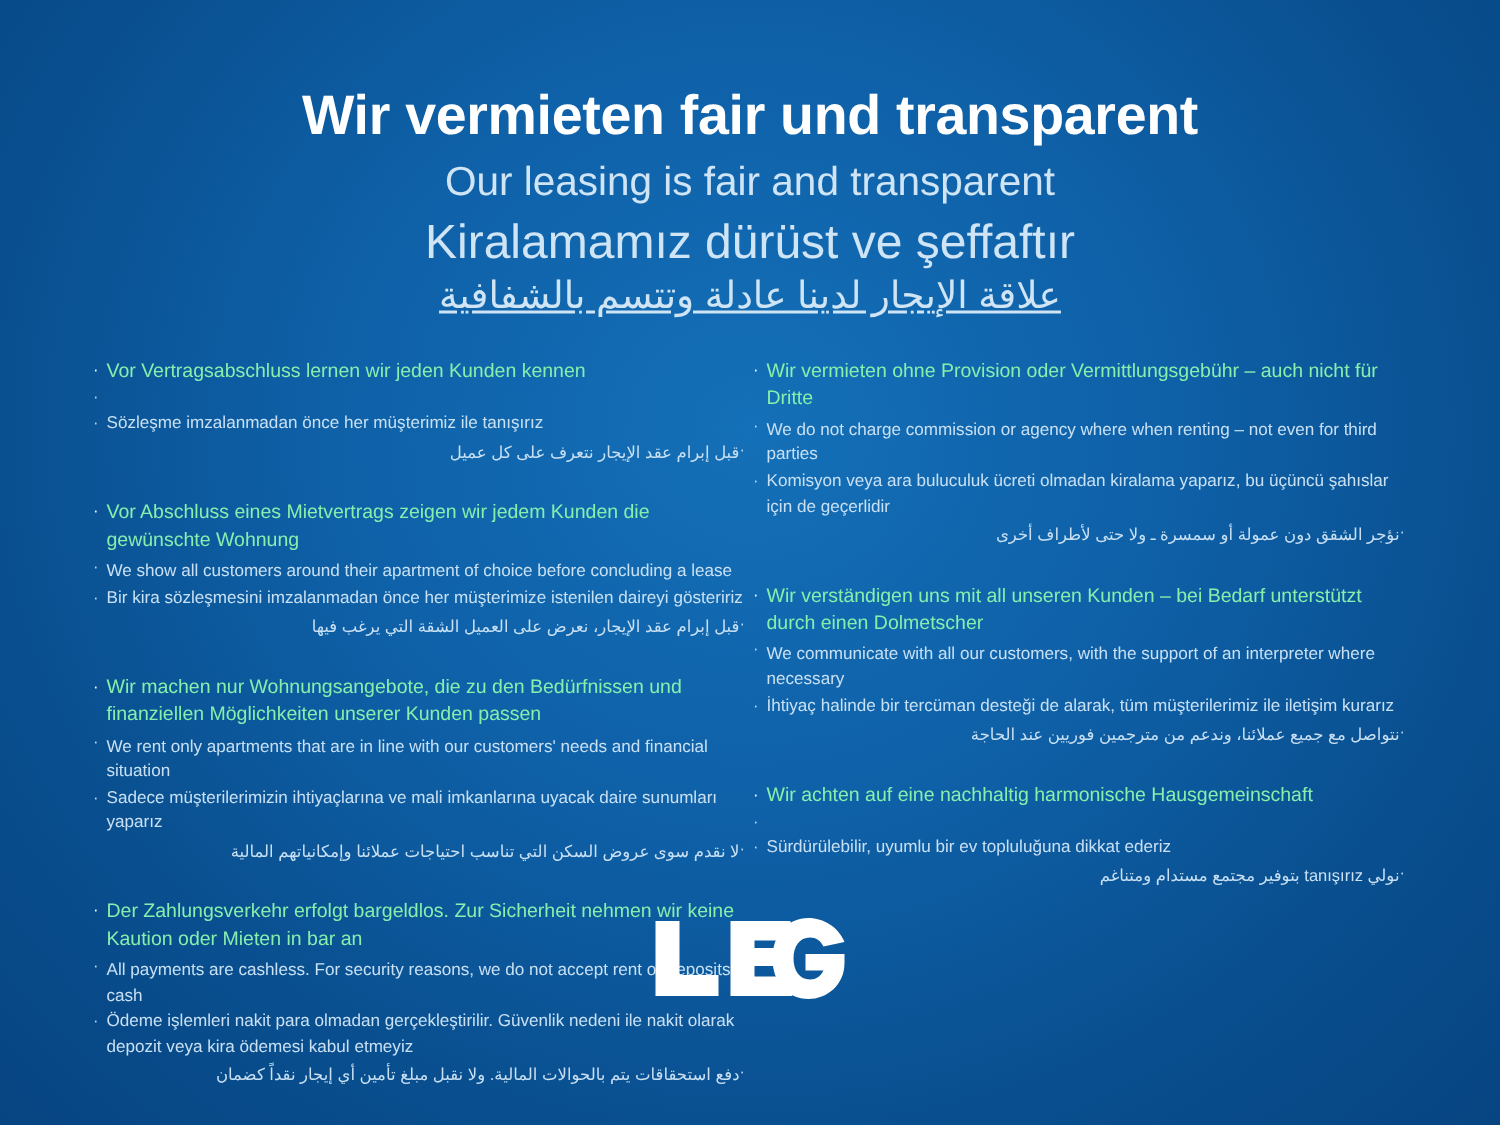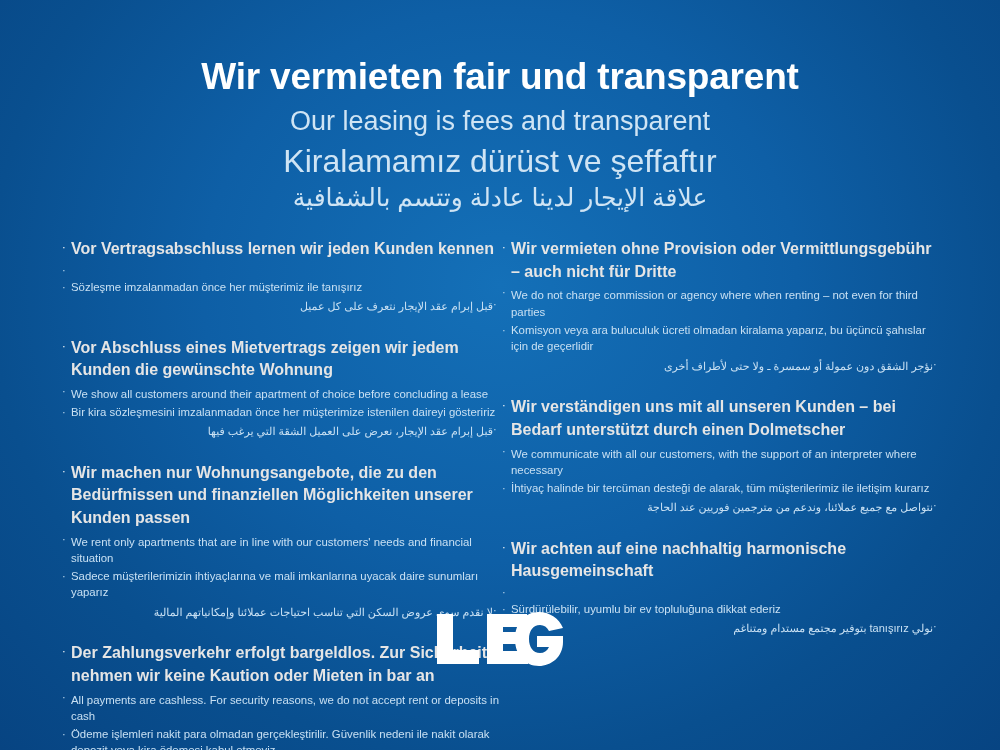--- a/index.html
+++ b/index.html
@@ -55,20 +55,21 @@
     margin-top: 4px;
     color: #cfe4f4;
   }
   .headline .h-ar {
     font-size: 25px;
     font-weight: normal;
     line-height: 1.25;
     margin-top: 2px;
     color: #cfe4f4;
     direction: rtl;
+    text-decoration: underline;
   }
 
   
   .columns {
     position: absolute;
     top: 238px;
     left: 0;
     width: 1000px;
     display: flex;
     gap: 0px;
@@ -90,24 +91,24 @@
     color: #ffffff;
     font-size: 11px;
     line-height: 1.35;
     width: 9px;
     flex: 0 0 9px;
     padding-top: 2px;
   }
   .bullet.dim { color: #bcd9ef; }
 
   .txt-de {
-    font-size: 16px;
-    font-weight: bold;
+    font-size: 13px;
+    font-weight: normal;
     line-height: 1.42;
-    color: #e5e5e5;
+    color: #86efac;
   }
   .txt-en {
     font-size: 11.4px;
     font-weight: normal;
     line-height: 1.45;
     color: #c8e0f3;
     margin-top: 4px;
   }
   .txt-tr {
     font-size: 11.4px;
@@ -147,21 +148,21 @@
 </style>
 </head>
 <body>
 
 <div class="bg-overlay"></div>
 
 <div class="page">
 
   <div class="headline">
     <div class="h-de">Wir vermieten fair und transparent</div>
-    <div class="h-en">Our leasing is fees and transparent</div>
+    <div class="h-en">Our leasing is fair and transparent</div>
     <div class="h-tr">Kiralamamız dürüst ve şeffaftır</div>
     <div class="h-ar">علاقة الإيجار لدينا عادلة وتتسم بالشفافية</div>
   </div>
 
   <div class="columns">
 
     <div class="col col-left">
 
       <div class="item">
         <div class="line">

